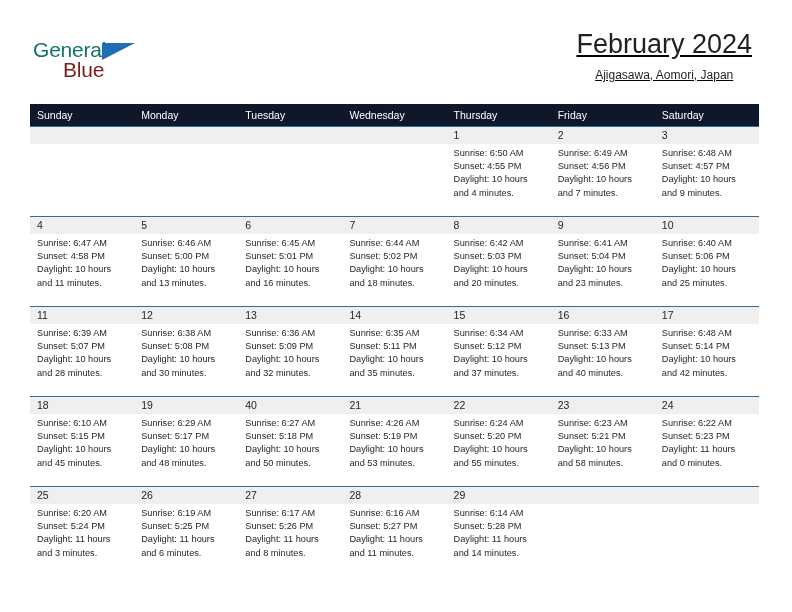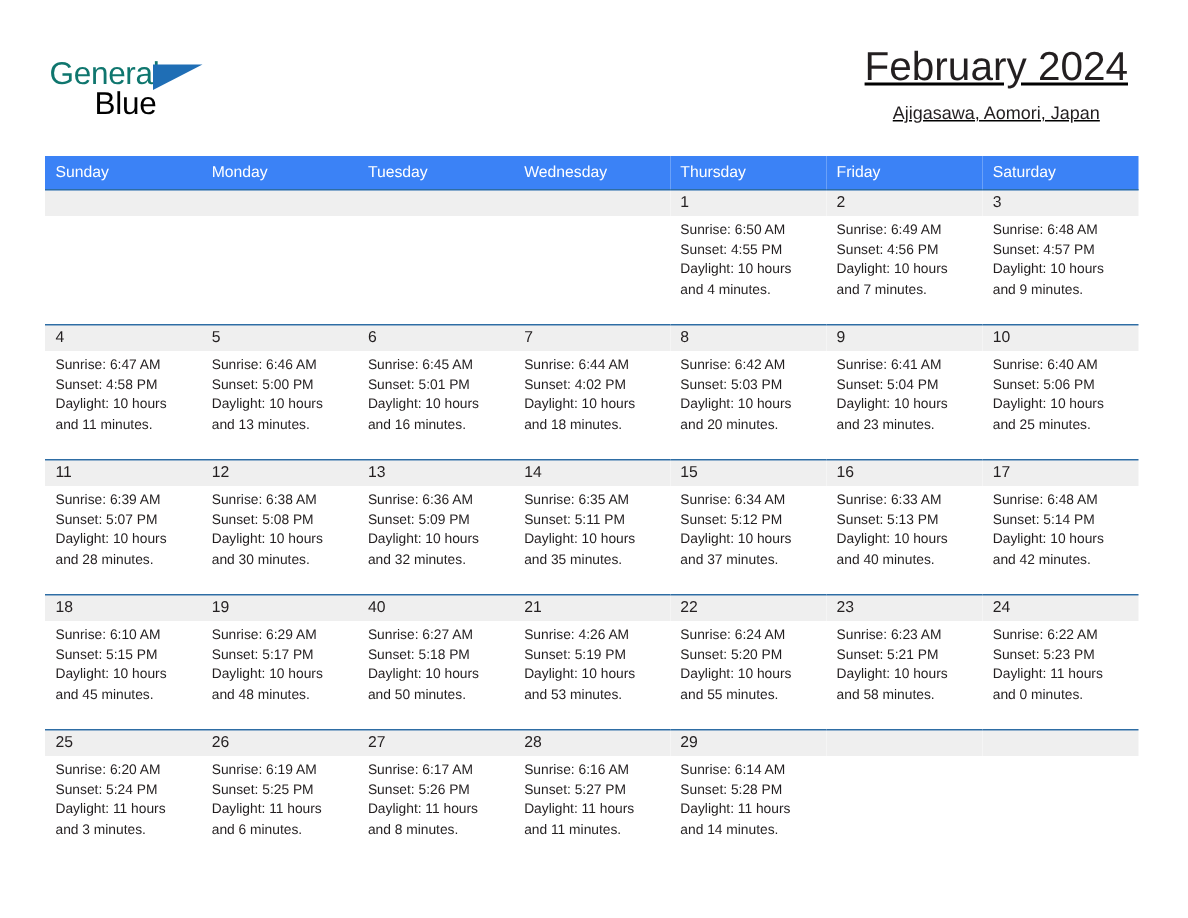--- a/index.html
+++ b/index.html
@@ -55,21 +55,21 @@
     height: 0;
     border-left: 33px solid #1f6eb5;
     border-bottom: 17px solid transparent;
   }
   .logo-blue {
     position: absolute;
     left: 30px;
     top: 20px;
     font-size: 21px;
     letter-spacing: -0.2px;
-    color: #000000;
+    color: #7f1d1d;
     font-family: "Liberation Sans", sans-serif;
   }
 
   .title-block {
     position: absolute;
     right: 40px;
     top: 28px;
     text-align: center;
     text-decoration: underline;
   }
@@ -90,21 +90,21 @@
   
   .cal {
     position: absolute;
     left: 30px;
     top: 104px;
     width: 729px;
     border-collapse: collapse;
     table-layout: fixed;
   }
   .cal th {
-    background: #3b82f6;
+    background: #0f172a;
     color: #ffffff;
     font-size: 10.5px;
     font-weight: normal;
     text-align: left;
     padding: 5px 0 5px 7px;
     height: 21px;
     border: none;
   }
   .cal td {
     width: 104.14px;
@@ -238,21 +238,21 @@
             <span class="info">
               <span>Sunrise: 6:45 AM</span>
               <span>Sunset: 5:01 PM</span>
               <span class="dl">Daylight: 10 hours and 16 minutes.</span>
             </span>
           </td>
           <td>
             <span class="daynum">7</span>
             <span class="info">
               <span>Sunrise: 6:44 AM</span>
-              <span>Sunset: 4:02 PM</span>
+              <span>Sunset: 5:02 PM</span>
               <span class="dl">Daylight: 10 hours and 18 minutes.</span>
             </span>
           </td>
           <td>
             <span class="daynum">8</span>
             <span class="info">
               <span>Sunrise: 6:42 AM</span>
               <span>Sunset: 5:03 PM</span>
               <span class="dl">Daylight: 10 hours and 20 minutes.</span>
             </span>

